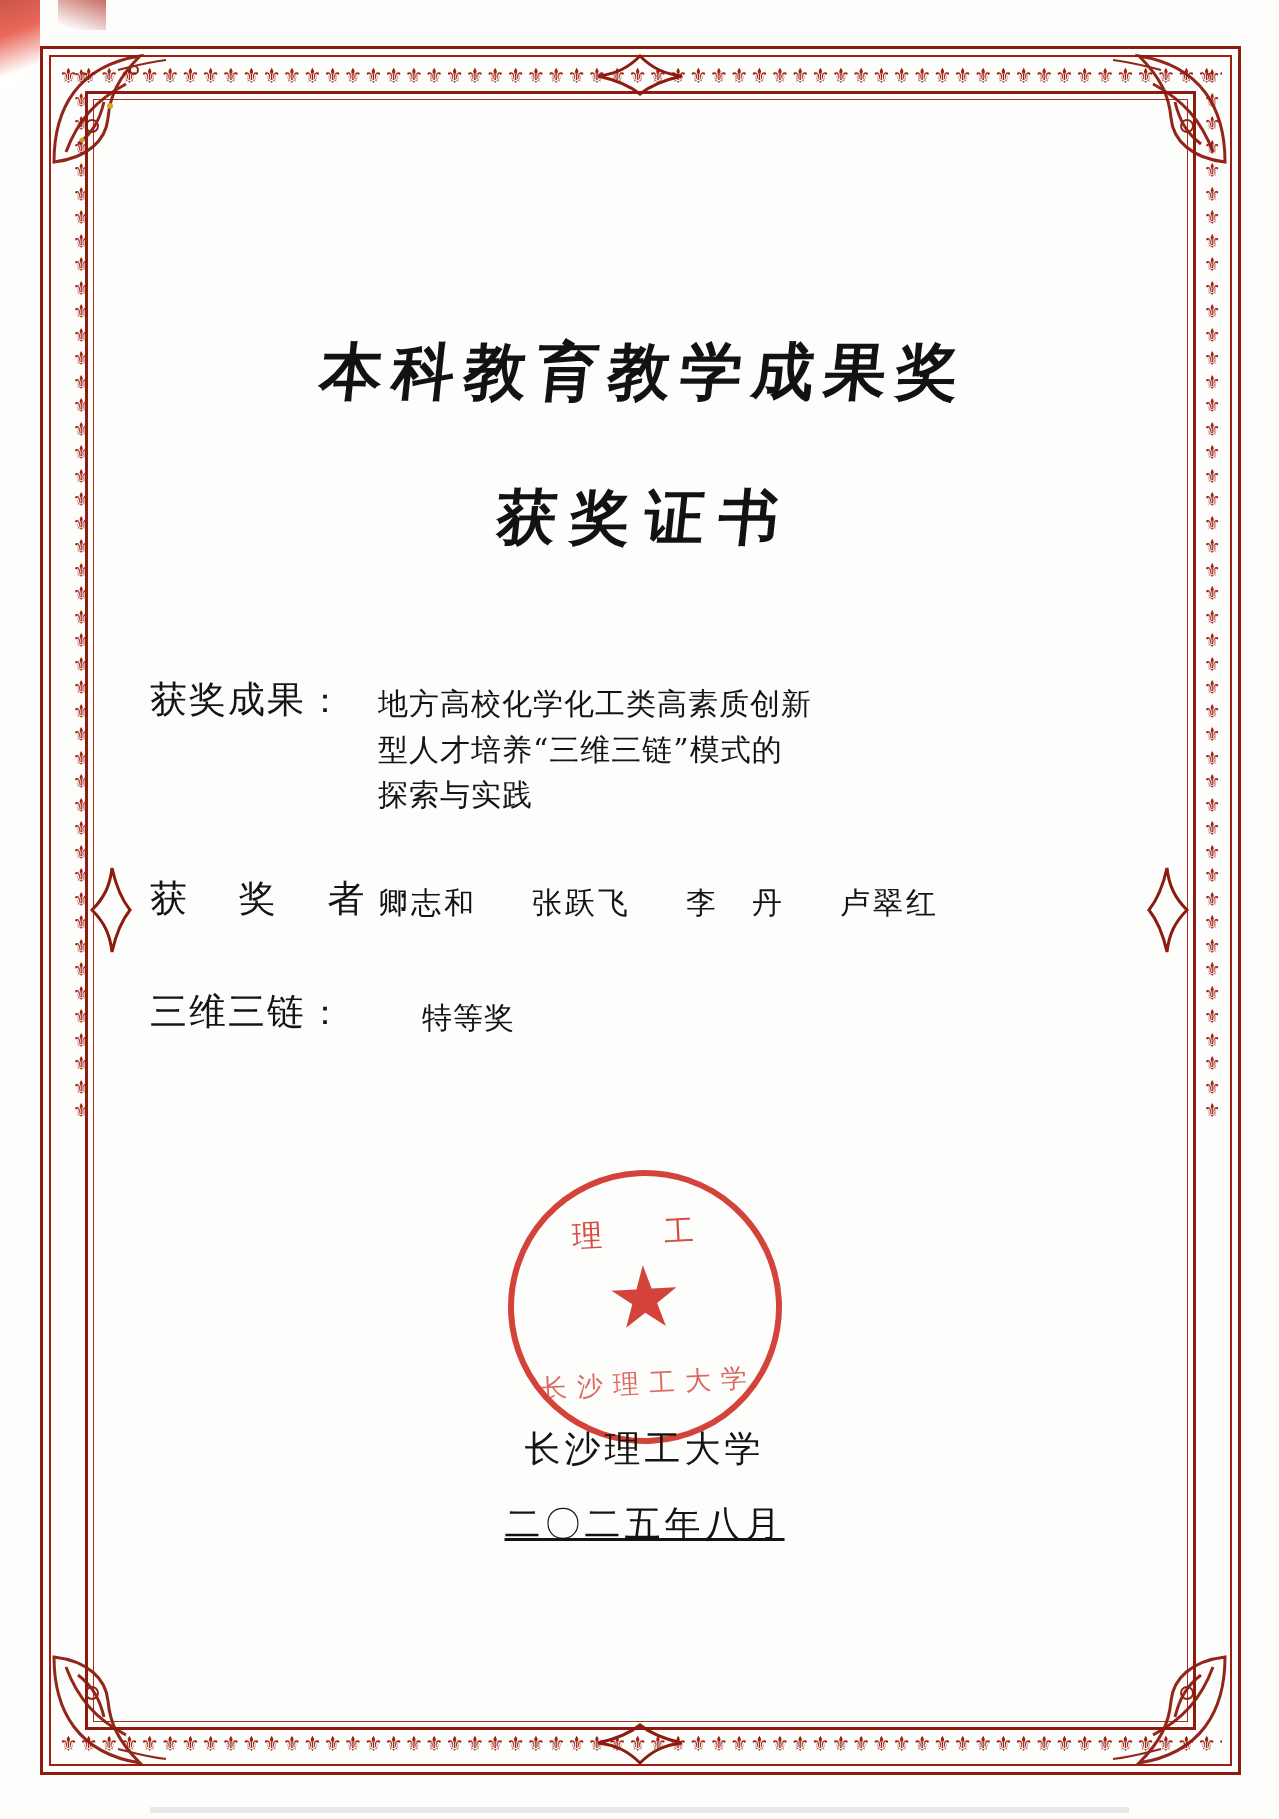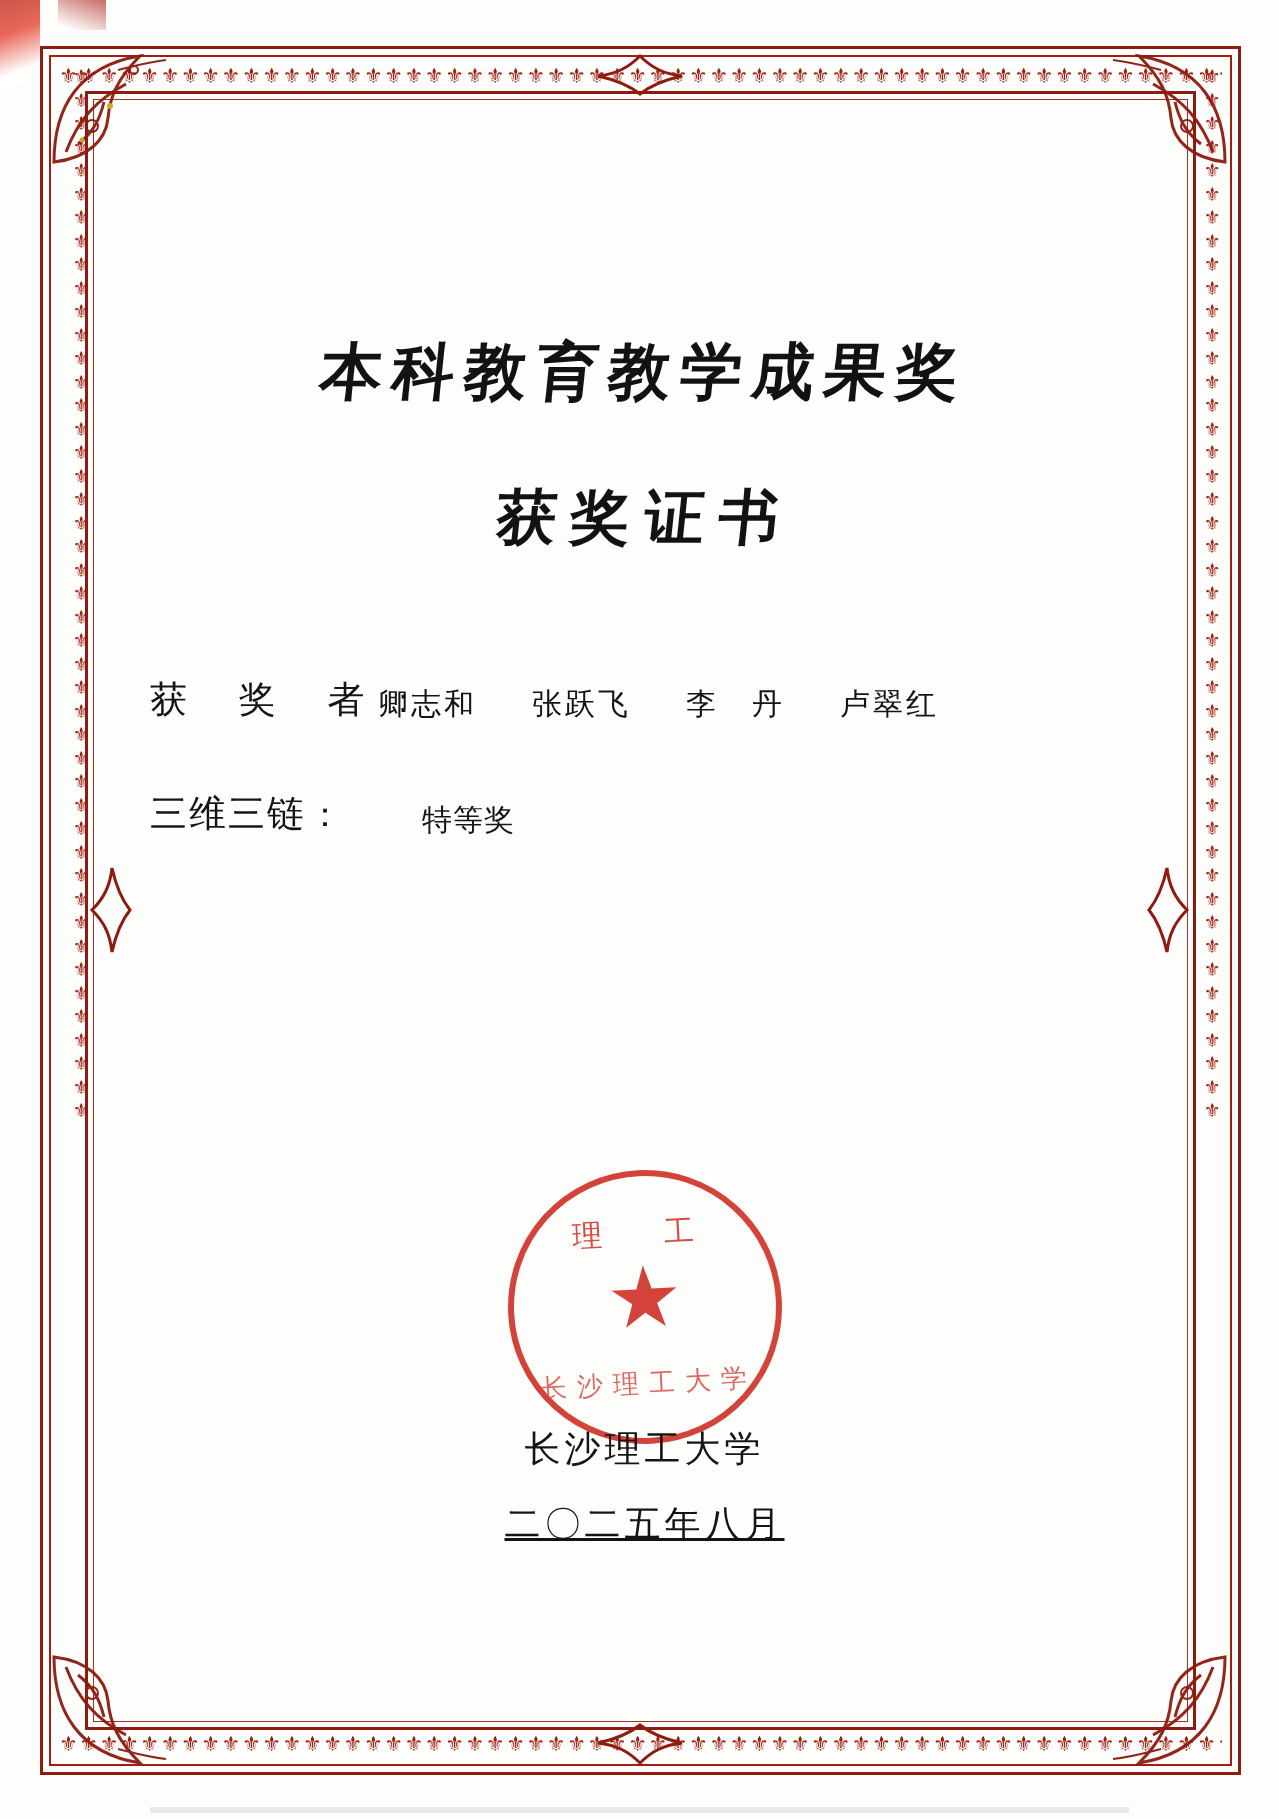--- a/index.html
+++ b/index.html
@@ -341,20 +341,30 @@
     <g fill="none" stroke="#8e1b10" stroke-width="3">
       <path d="M60 6 C48 18 36 24 18 26 C36 30 50 36 60 44 C70 36 84 30 102 26 C84 24 72 18 60 6Z"></path>
     </g>
   </svg>
 
   <div class="content">
 
     <div class="title1">本科教育教学成果奖</div>
     <div class="title2">获奖证书</div>
 
+    <div class="field">
+      <div class="field-label">
+        <span>获奖成果</span><span class="colon">：</span>
+      </div>
+      <div class="field-value">
+        <div>地方高校化学化工类高素质创新</div>
+        <div>型人才培养“三维三链”模式的</div>
+        <div>探索与实践</div>
+      </div>
+    </div>
 
     <div class="field">
       <div class="field-label">
         <span class="sp">获 奖 者</span><span class="colon">：</span>
       </div>
       <div class="field-value">
         <div class="names-line">
           <span class="name">卿志和</span>
           <span class="name">张跃飞</span>
           <span class="name">李　丹</span>

